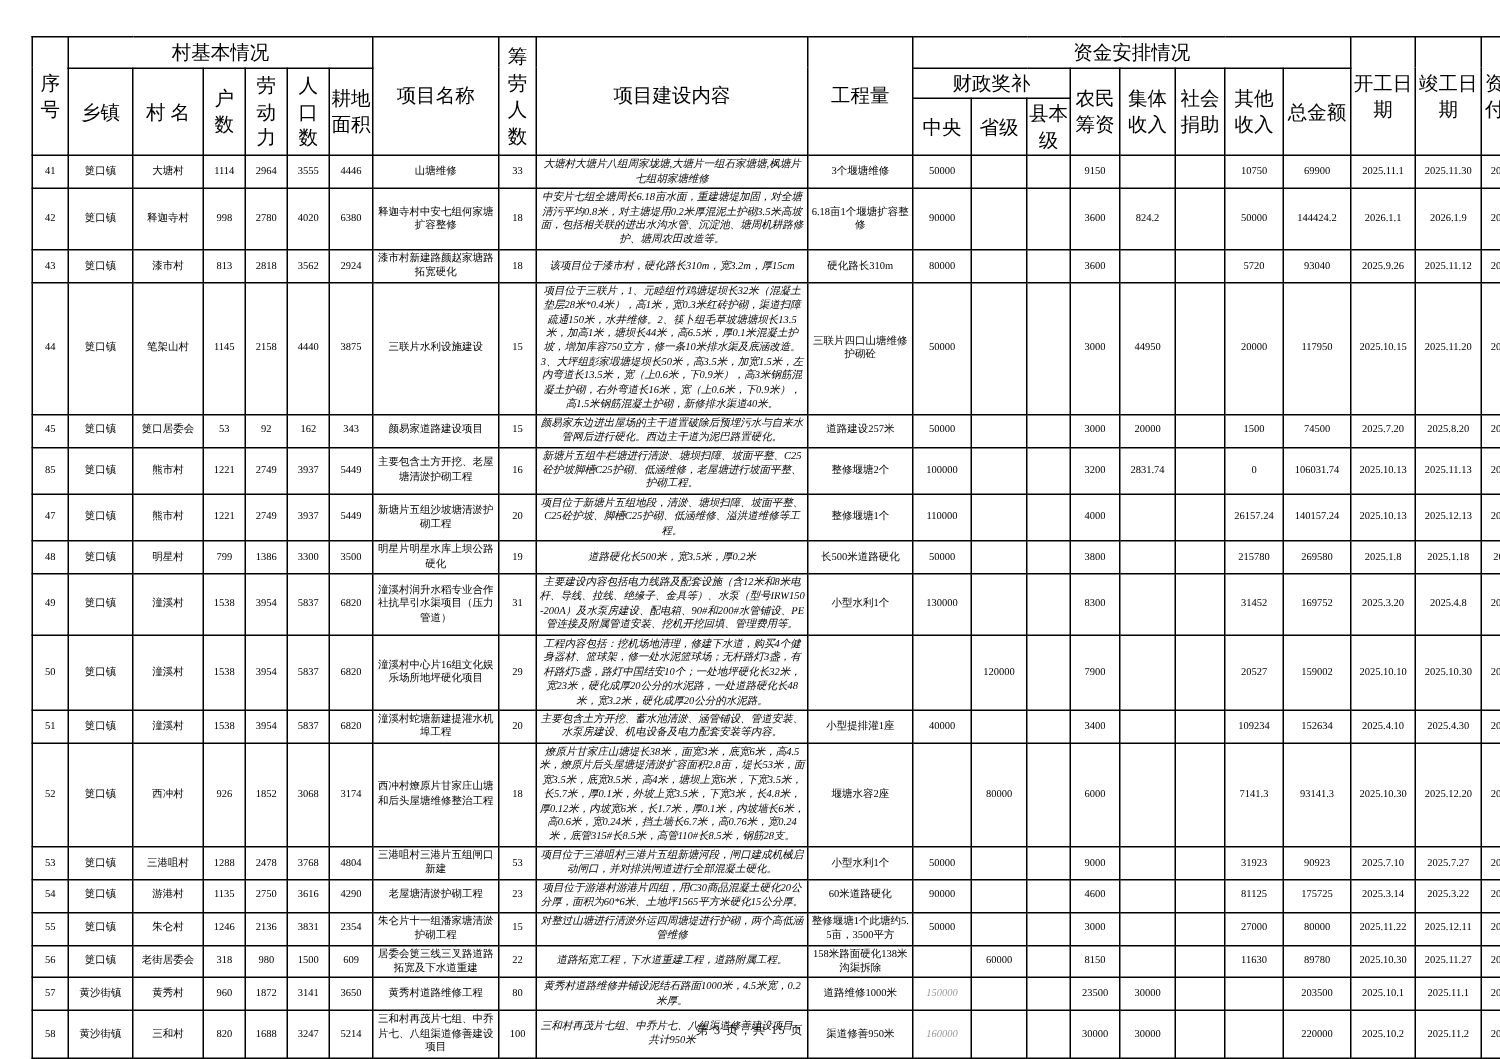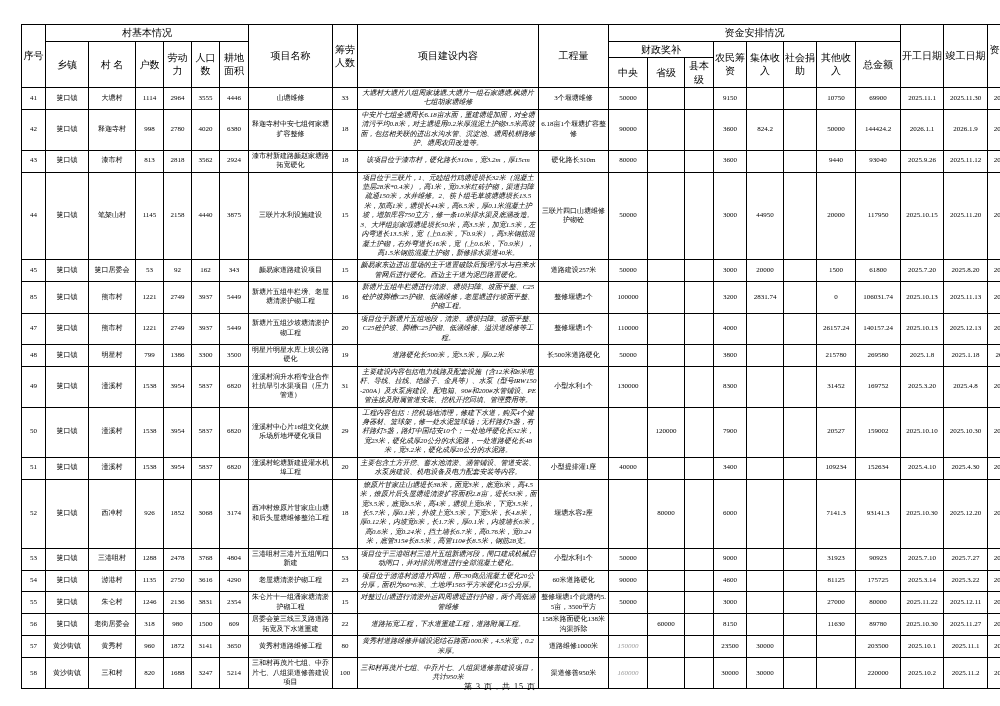--- a/index.html
+++ b/index.html
@@ -12,21 +12,21 @@
     border-collapse:collapse;table-layout:fixed;width:960px;
   }
   table.main th, table.main td{
     border:1px solid #000;
     font-size:7px;line-height:1.35;
     padding:1px 1px;
     text-align:center;vertical-align:middle;
     word-break:break-all;overflow:hidden;
     font-weight:normal;
   }
-  table.main th{font-size:10px;}
+  table.main th{font-size:13px;}
   td.left{text-align:left;padding-left:2px;font-style:italic;}
   td.muted{color:#9a9a9a;font-style:italic;}
   tr.r-sm td{height:16px;}
   .footer{
     position:absolute;left:0;right:0;bottom:14px;
     text-align:center;font-size:8px;letter-spacing:1px;color:#000;
   }
 </style>
 </head>
 <body>
@@ -151,21 +151,21 @@
           <td>漆市村新建路颜赵家塘路拓宽硬化</td>
           <td>18</td>
           <td class="left">该项目位于漆市村，硬化路长310m，宽3.2m，厚15cm</td>
           <td>硬化路长310m</td>
           <td>80000</td>
           <td></td>
           <td></td>
           <td>3600</td>
           <td></td>
           <td></td>
-          <td>9440</td>
+          <td>5720</td>
           <td>93040</td>
           <td>2025.9.26</td>
           <td>2025.11.12</td>
           <td>2025.12.24</td>
         </tr>
         <tr class="r-sm">
           <td>44</td>
           <td>筻口镇</td>
           <td>笔架山村</td>
           <td>1145</td>
@@ -200,34 +200,34 @@
           <td>15</td>
           <td class="left">颜易家东边进出屋场的主干道置破除后预埋污水与自来水管网后进行硬化。西边主干道为泥巴路置硬化。</td>
           <td>道路建设257米</td>
           <td>50000</td>
           <td></td>
           <td></td>
           <td>3000</td>
           <td>20000</td>
           <td></td>
           <td>1500</td>
-          <td>61800</td>
+          <td>74500</td>
           <td>2025.7.20</td>
           <td>2025.8.20</td>
           <td>2025.12.24</td>
         </tr>
         <tr class="r-sm">
           <td>85</td>
           <td>筻口镇</td>
           <td>熊市村</td>
           <td>1221</td>
           <td>2749</td>
           <td>3937</td>
           <td>5449</td>
-          <td>新塘片五组牛栏塝、老屋塘清淤护砌工程</td>
+          <td>主要包含土方开挖、老屋塘清淤护砌工程</td>
           <td>16</td>
           <td class="left">新塘片五组牛栏塘进行清淤、塘坝扫障、坡面平整、C25砼护坡脚槽C25护砌、低涵维修，老屋塘进行坡面平整、护砌工程。</td>
           <td>整修堰塘2个</td>
           <td>100000</td>
           <td></td>
           <td></td>
           <td>3200</td>
           <td>2831.74</td>
           <td></td>
           <td>0</td>

